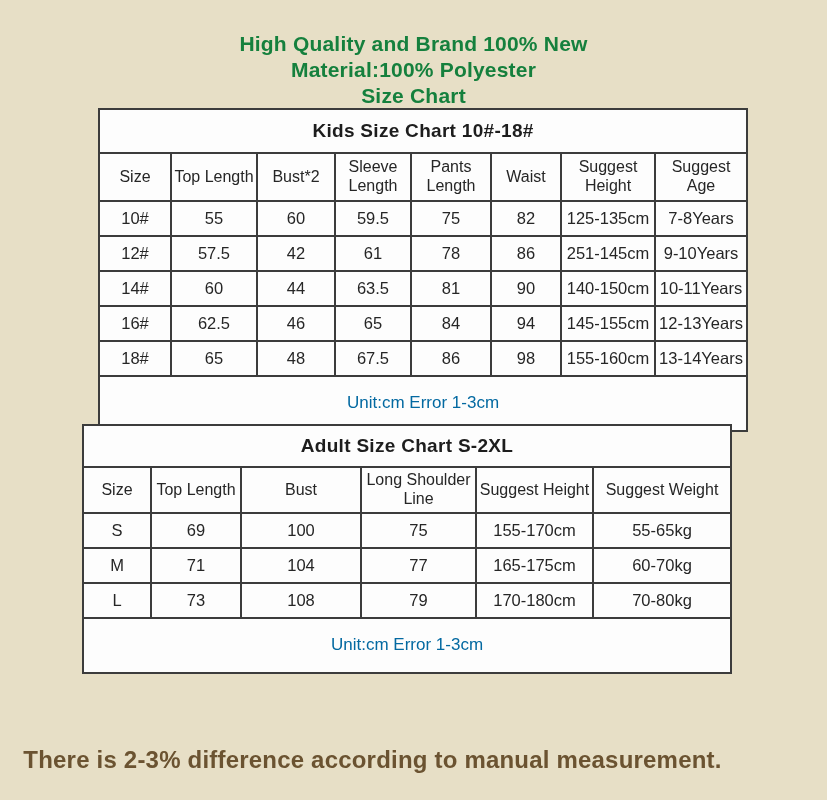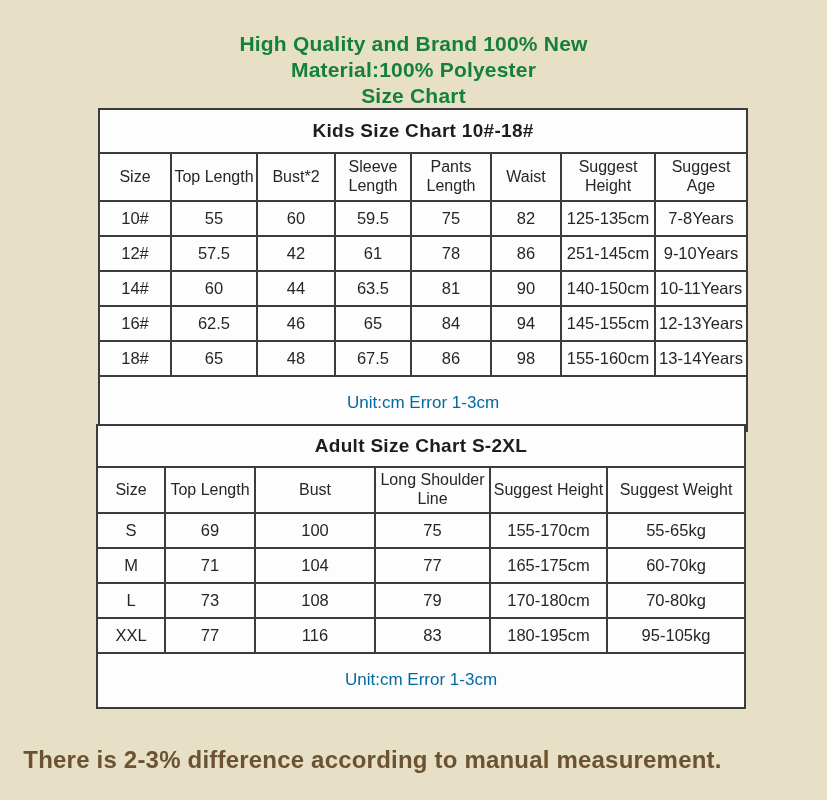--- a/index.html
+++ b/index.html
@@ -25,21 +25,21 @@
 
   
   table.size-table {
     position: absolute;
     border-collapse: collapse;
     table-layout: fixed;
     background: #fdfdfd;
     border: 2px solid #3c3c3c;
   }
   #kids-table  { left: 98px; top: 108px; width: 648px; }
-  #adult-table { left: 96px; top: 424px; width: 648px; }
+  #adult-table { left: 82px; top: 424px; width: 648px; }
 
   .size-table th, .size-table td {
     border: 2px solid #3c3c3c;
     text-align: center;
     vertical-align: middle;
     color: #262626;
     font-weight: normal;
     font-size: 16px;
     line-height: 1.18;
     padding: 0 2px;
@@ -206,27 +206,19 @@
     <td class="data-cell">60-70kg</td>
   </tr>
   <tr class="data-row">
     <td class="data-cell">L</td>
     <td class="data-cell">73</td>
     <td class="data-cell">108</td>
     <td class="data-cell">79</td>
     <td class="data-cell">170-180cm</td>
     <td class="data-cell">70-80kg</td>
   </tr>
-  <tr class="data-row">
-    <td class="data-cell">XXL</td>
-    <td class="data-cell">77</td>
-    <td class="data-cell">116</td>
-    <td class="data-cell">83</td>
-    <td class="data-cell">180-195cm</td>
-    <td class="data-cell">95-105kg</td>
-  </tr>
   <tr class="note-row">
     <td colspan="6">Unit:cm Error 1-3cm</td>
   </tr>
 </tbody>
   </table>
 
 <div class="footer-note">There is 2-3% difference according to manual measurement.</div>
 
 </body></html>

